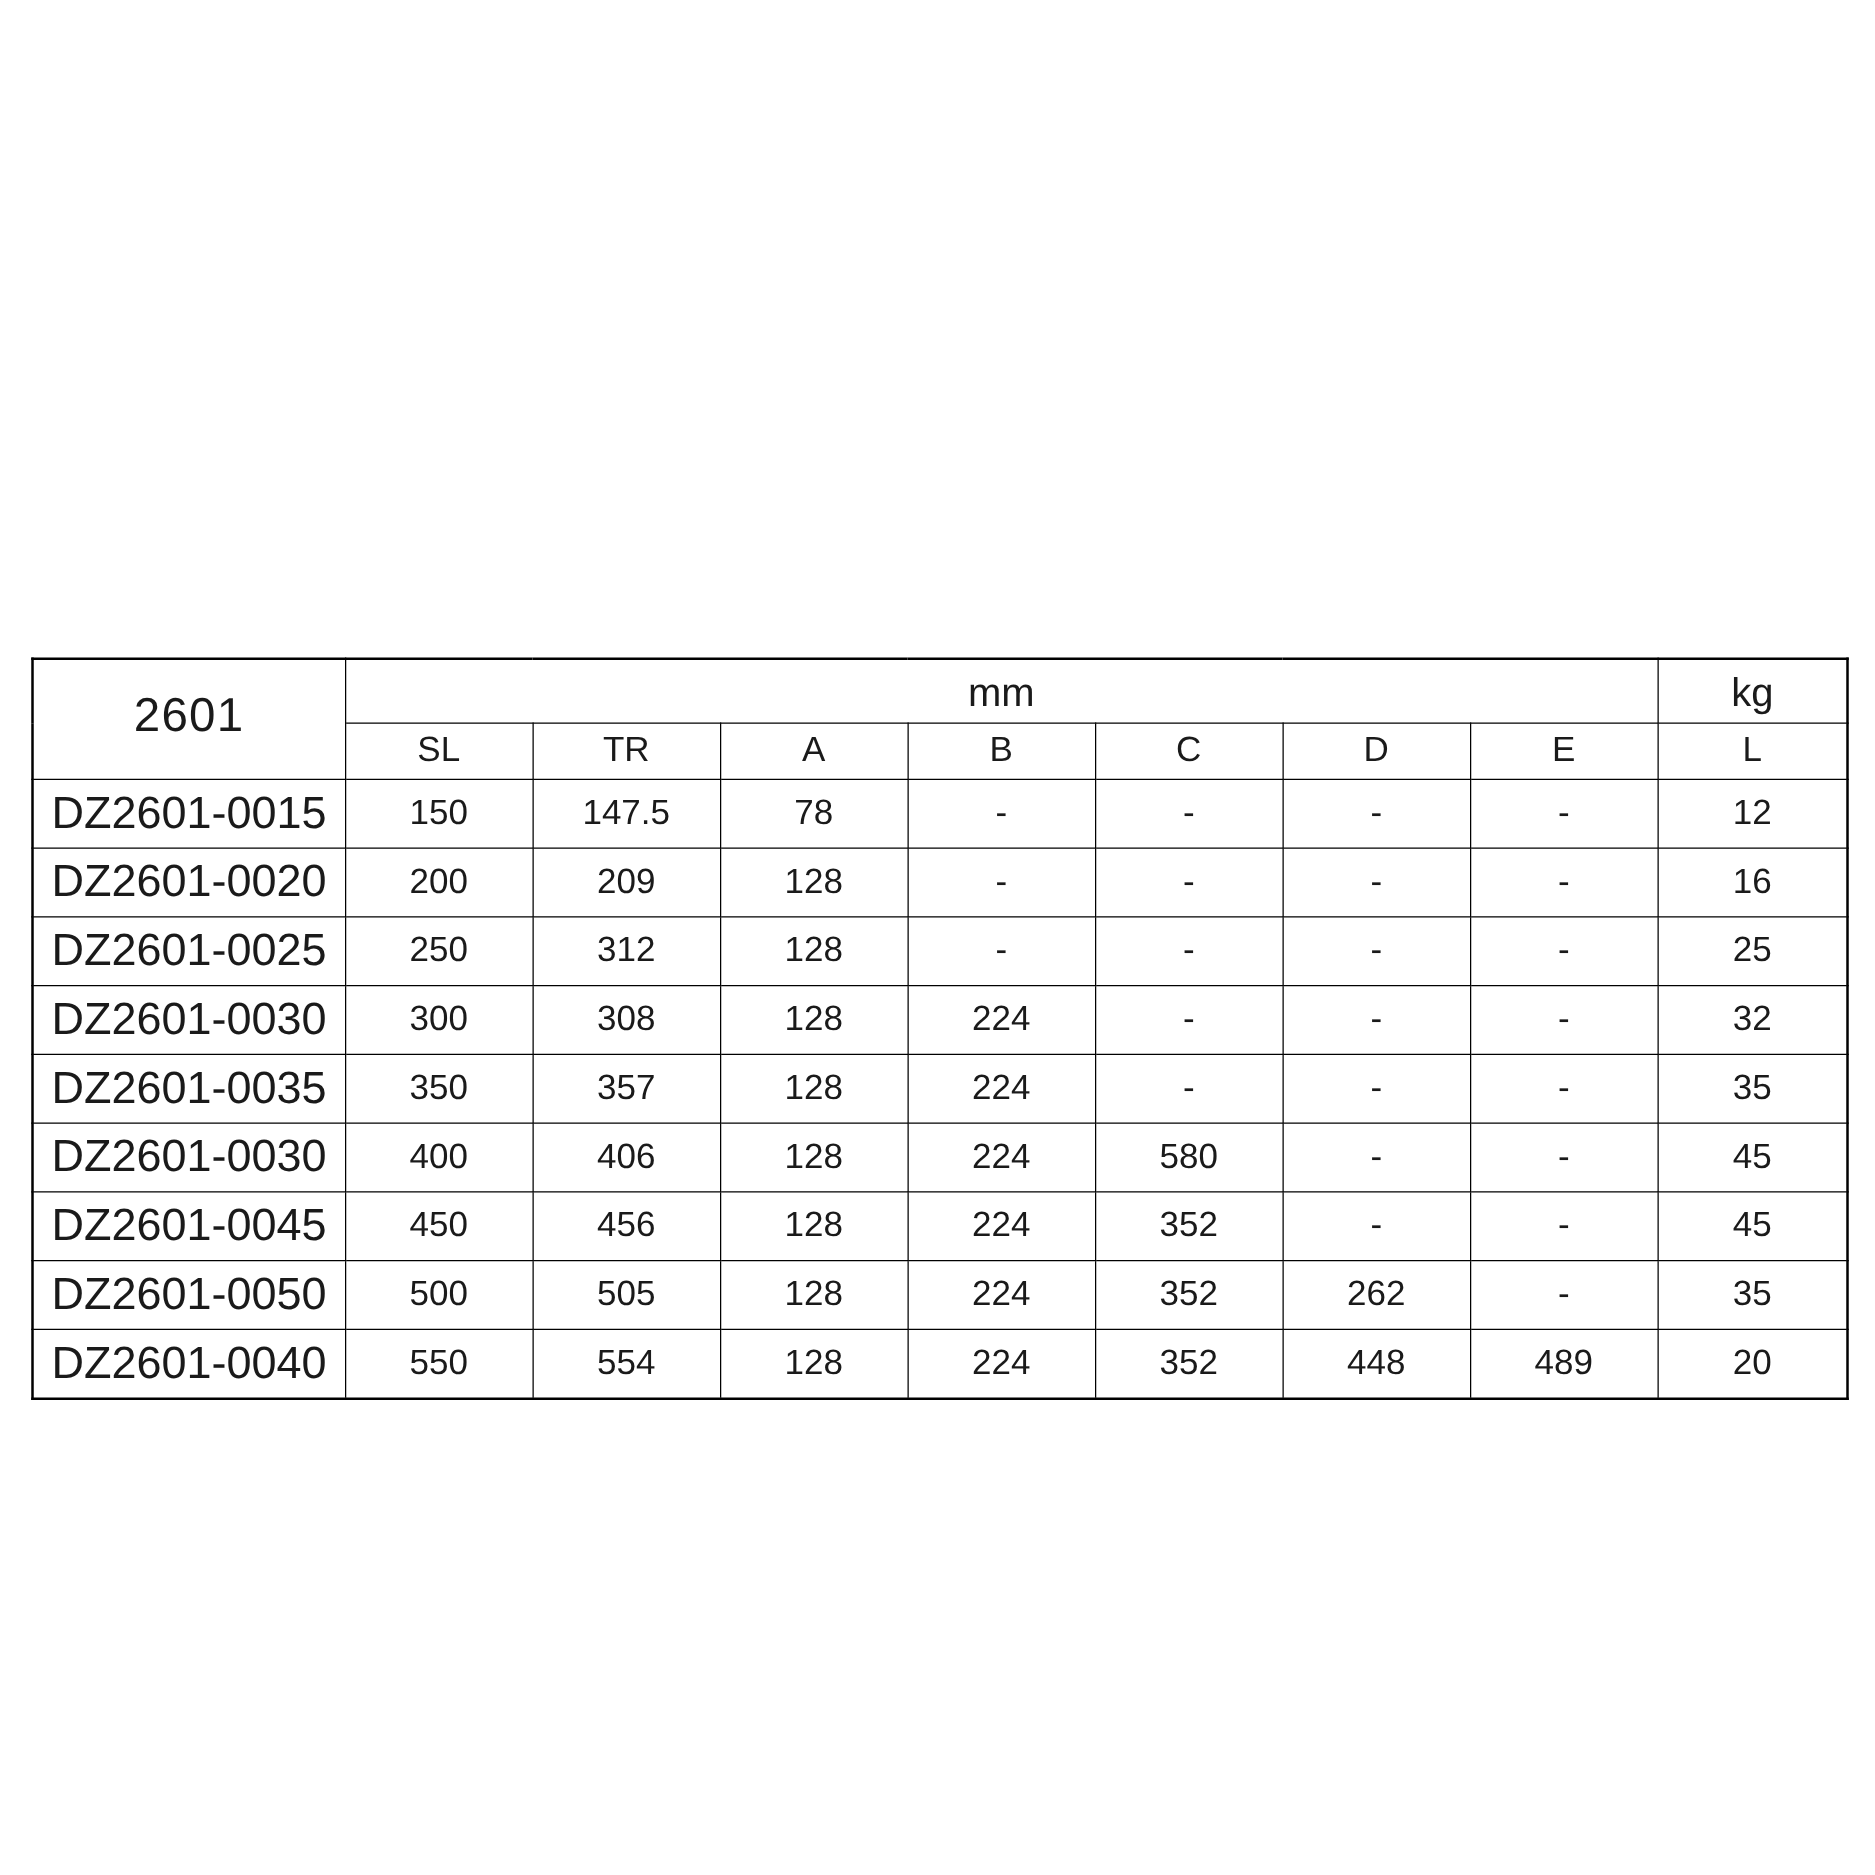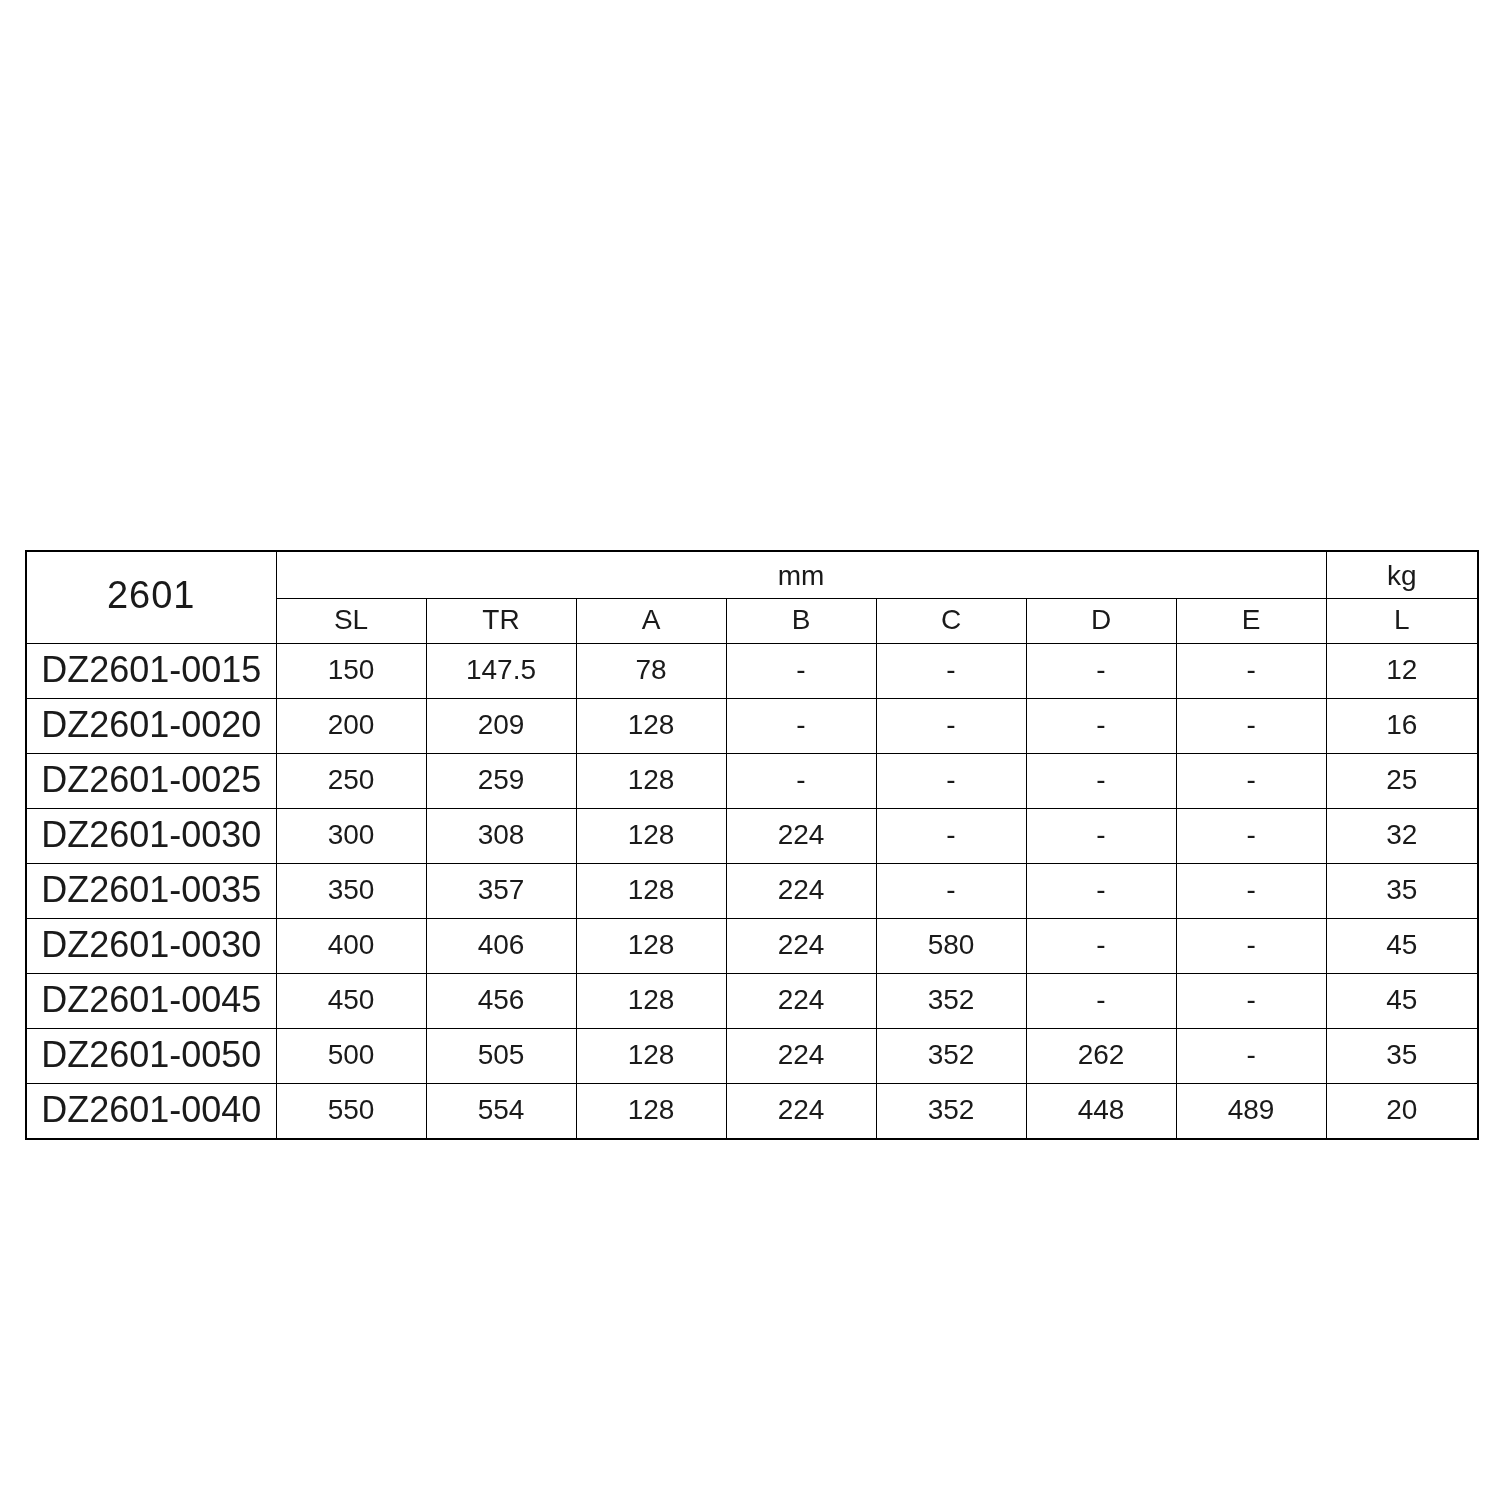--- a/index.html
+++ b/index.html
@@ -11,21 +11,21 @@
     width: 1500px;
     height: 1500px;
     font-family: "Liberation Sans", sans-serif;
     color: #1a1a1a;
     position: relative;
     overflow: hidden;
   }
   .spec-table-wrap {
     position: absolute;
     left: 25px;
-    top: 550px;
+    top: 526px;
     width: 1187px;
   }
   table.spec {
     border-collapse: collapse;
     width: 1452px;
     table-layout: fixed;
     border: 2px solid #000;
   }
   table.spec td, table.spec th {
     border: 1px solid #000;
@@ -39,21 +39,21 @@
   col.c-dim   { width: 150px; }
   col.c-kg    { width: 152px; }
 
   .model-head {
     font-size: 38px;
     letter-spacing: 1px;
     vertical-align: middle;
     padding: 6px 0 10px 0;
   }
   .unit-head {
-    font-size: 28px;
+    font-size: 32px;
     padding: 10px 0 8px 0;
     line-height: 1;
     margin-top: 36px;
   }
   .sub-head {
     font-size: 28px;
     padding: 7px 0 9px 0;
     line-height: 1;
   }
   .model-cell {
@@ -121,21 +121,21 @@
         <td class="val-cell">128</td>
         <td class="val-cell">-</td>
         <td class="val-cell">-</td>
         <td class="val-cell">-</td>
         <td class="val-cell">-</td>
         <td class="val-cell">16</td>
       </tr>
       <tr>
         <td class="model-cell">DZ2601-0025</td>
         <td class="val-cell">250</td>
-        <td class="val-cell">259</td>
+        <td class="val-cell">312</td>
         <td class="val-cell">128</td>
         <td class="val-cell">-</td>
         <td class="val-cell">-</td>
         <td class="val-cell">-</td>
         <td class="val-cell">-</td>
         <td class="val-cell">25</td>
       </tr>
       <tr>
         <td class="model-cell">DZ2601-0030</td>
         <td class="val-cell">300</td>

